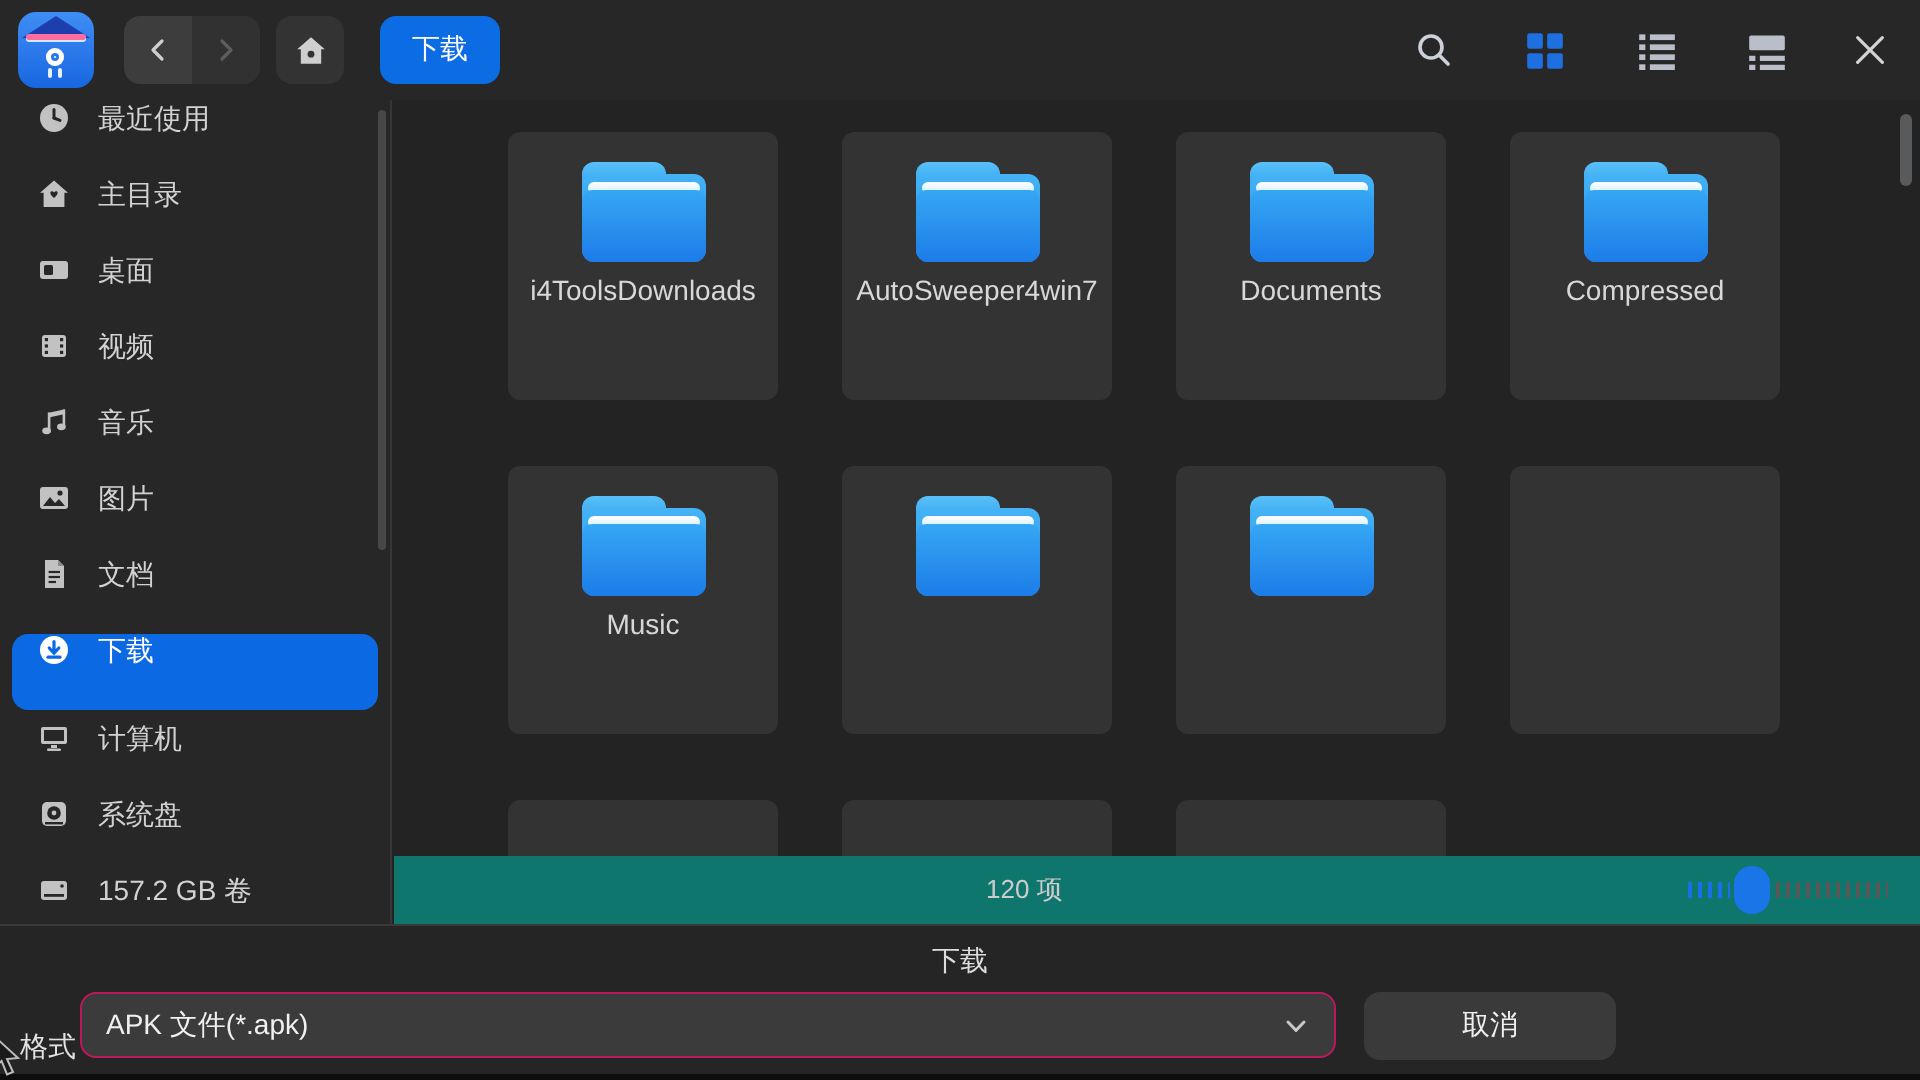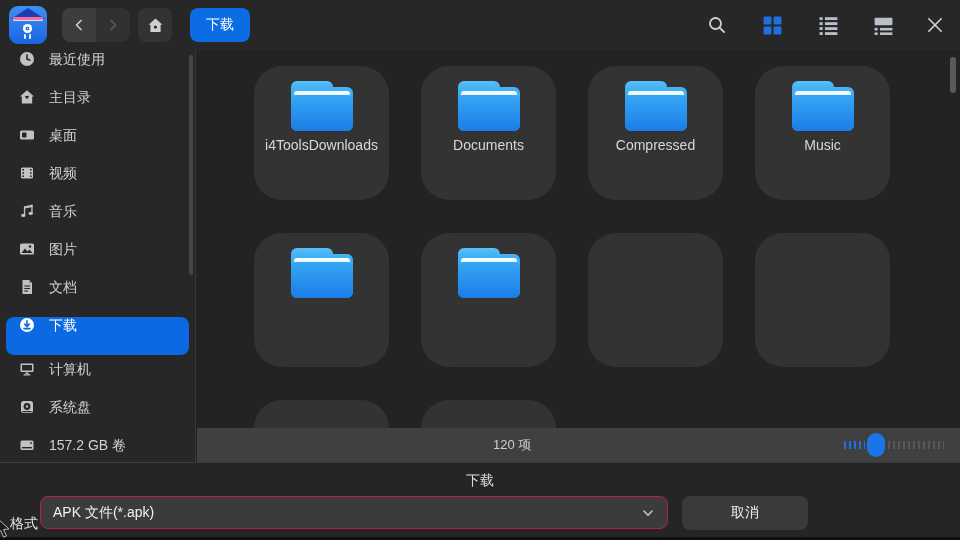--- a/index.html
+++ b/index.html
@@ -41,37 +41,37 @@
   .side-item .slabel { font-size:14px; color:#d2d2d2; white-space:nowrap; }
   .side-item.selected { background:#0b69e3; }
   .side-item.selected .slabel { color:#ffffff; }
   .side-sep { height:6px; }
   .sicon { width:16px; height:16px; flex:0 0 16px; display:flex; align-items:center; justify-content:center; }
   .side-scroll { position:absolute; right:2px; top:5px; width:4px; height:220px; border-radius:2px; background:#474747; }
 
   
   .main { position:absolute; left:197px; top:50px; width:763px; height:378px; background:#232323; overflow:hidden; }
   .grid { display:grid; grid-template-columns:repeat(4,135px); column-gap:32px; row-gap:33px; padding:16px 0 0 57px; }
-  .tile { width:135px; height:134px; background:#333333; border-radius:28px;
+  .tile { width:135px; height:134px; background:#333333; border-radius:6px;
     display:flex; flex-direction:column; align-items:center; }
   .tile-label { margin-top:6px; width:122px; text-align:center; font-size:14px; line-height:1.25;
     color:#d8d8d8; word-break:break-all; }
   .folder { position:relative; width:62px; height:50px; margin-top:15px; }
   .folder .f-tab { position:absolute; left:0; top:0; width:42px; height:14px; border-radius:6px 6px 0 0;
     background:linear-gradient(180deg,#59c1f7,#2ea1f2); }
   .folder .f-back { position:absolute; left:0; top:6px; width:62px; height:44px; border-radius:6px;
     background:linear-gradient(180deg,#45b3f5,#1f8ff0); }
   .folder .f-lip { position:absolute; left:3px; top:10px; width:56px; height:6px; border-radius:3px;
     background:linear-gradient(180deg,#ffffff,#cfeeff); }
   .folder .f-body { position:absolute; left:0; top:14px; width:62px; height:36px; border-radius:5px 5px 6px 6px;
     background:linear-gradient(180deg,#35a7f4,#1c7ce8); }
   .main-scroll { position:absolute; right:4px; top:7px; width:6px; height:36px; border-radius:3px; background:#585a5c; }
 
   
-  .statusbar { position:absolute; left:197px; top:428px; width:763px; height:34px; background:#404040; }
+  .statusbar { position:absolute; left:197px; top:428px; width:763px; height:34px; background:#0f766e; }
   .count { position:absolute; left:296px; top:8px; font-size:13px; color:#cccccc; }
   .slider { position:absolute; right:16px; top:5px; width:100px; height:24px; }
   .ticks-blue { position:absolute; left:0; top:8px; width:21px; height:8px;
     background:repeating-linear-gradient(90deg,#1a6fe8 0 2px,transparent 2px 5px); }
   .ticks-gray { position:absolute; left:44px; top:8px; width:56px; height:8px;
     background:repeating-linear-gradient(90deg,#585858 0 2px,transparent 2px 5px); }
   .slider-thumb { position:absolute; left:23px; top:0; width:18px; height:24px; border-radius:9px; background:#1a75e8; }
 
   
   .footer { position:absolute; left:0; top:462px; width:960px; height:75px; background:#252525; border-top:1px solid #3a3a3a; }
@@ -308,20 +308,29 @@
           </div>
         <div class="tile-label">i4ToolsDownloads</div>
       </div>
       <div class="tile">
         <div class="folder">
             <div class="f-tab"></div>
             <div class="f-back"></div>
             <div class="f-lip"></div>
             <div class="f-body"></div>
           </div>
+        <div class="tile-label">AutoSweeper4win7</div>
+      </div>
+      <div class="tile">
+        <div class="folder">
+            <div class="f-tab"></div>
+            <div class="f-back"></div>
+            <div class="f-lip"></div>
+            <div class="f-body"></div>
+          </div>
         <div class="tile-label">Documents</div>
       </div>
       <div class="tile">
         <div class="folder">
             <div class="f-tab"></div>
             <div class="f-back"></div>
             <div class="f-lip"></div>
             <div class="f-body"></div>
           </div>
         <div class="tile-label">Compressed</div>

